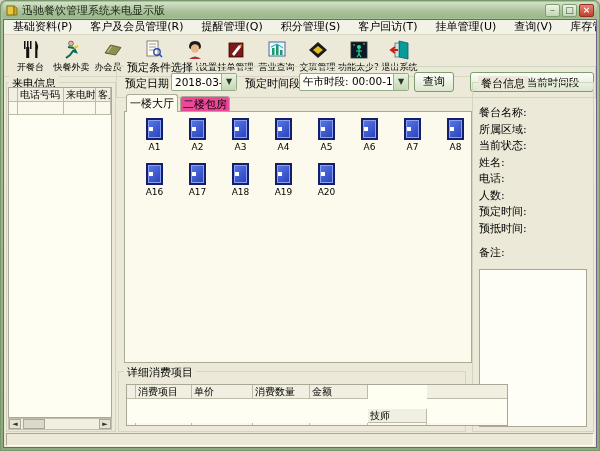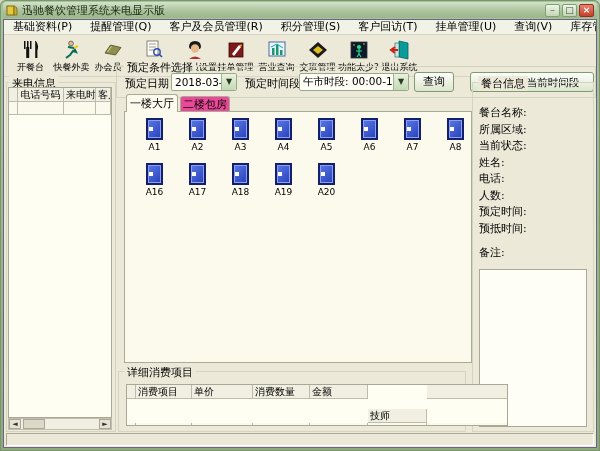--- a/index.html
+++ b/index.html
@@ -106,22 +106,22 @@
       <div class="win-btn">－</div>
       <div class="win-btn">□</div>
       <div class="win-btn close">×</div>
     </div>
   </div>
 
   <div class="client">
 
     <div class="menubar">
       <span class="menu-item">基础资料(P)</span>
+      <span class="menu-item">客户及会员管理(R)</span>
       <span class="menu-item">提醒管理(Q)</span>
-      <span class="menu-item">客户及会员管理(R)</span>
       <span class="menu-item">积分管理(S)</span>
       <span class="menu-item">客户回访(T)</span>
       <span class="menu-item">挂单管理(U)</span>
       <span class="menu-item">查询(V)</span>
       <span class="menu-item">库存管理(W)</span>
 
     </div>
 
     <div class="toolbar">
       <div class="tbtn">
@@ -250,21 +250,21 @@
 
     <div class="xp-btn" style="left:410px; top:52px; width:40px;">查询</div>
     <div class="xp-btn" style="left:466px; top:52px; width:124px; font-size:10.5px;">返回当日当前时间段</div>
 
     <div class="group" style="left:2px; top:62px; width:110px; height:350px; border-color:#d2d5bf;"></div>
     <span class="group-legend" style="left:5px; top:56px;">来电信息</span>
 
     <div class="grid" style="left:4px; top:67px; width:104px; height:331px;">
       <div class="grid-row grid-head">
         <div class="grid-cell sel-cell"></div>
-        <div class="grid-cell" style="width:46px;text-align:center;">电话号码</div>
+        <div class="grid-cell" style="width:46px;">电话号码</div>
         <div class="grid-cell" style="width:32px;">来电时间</div>
         <div class="grid-cell" style="flex:1;">客户名称</div>
       </div>
       <div class="grid-row grid-body">
         <div class="grid-cell sel-cell"></div>
         <div class="grid-cell" style="width:46px;"></div>
         <div class="grid-cell" style="width:32px;"></div>
         <div class="grid-cell" style="flex:1;"></div>
       </div>
     </div>

